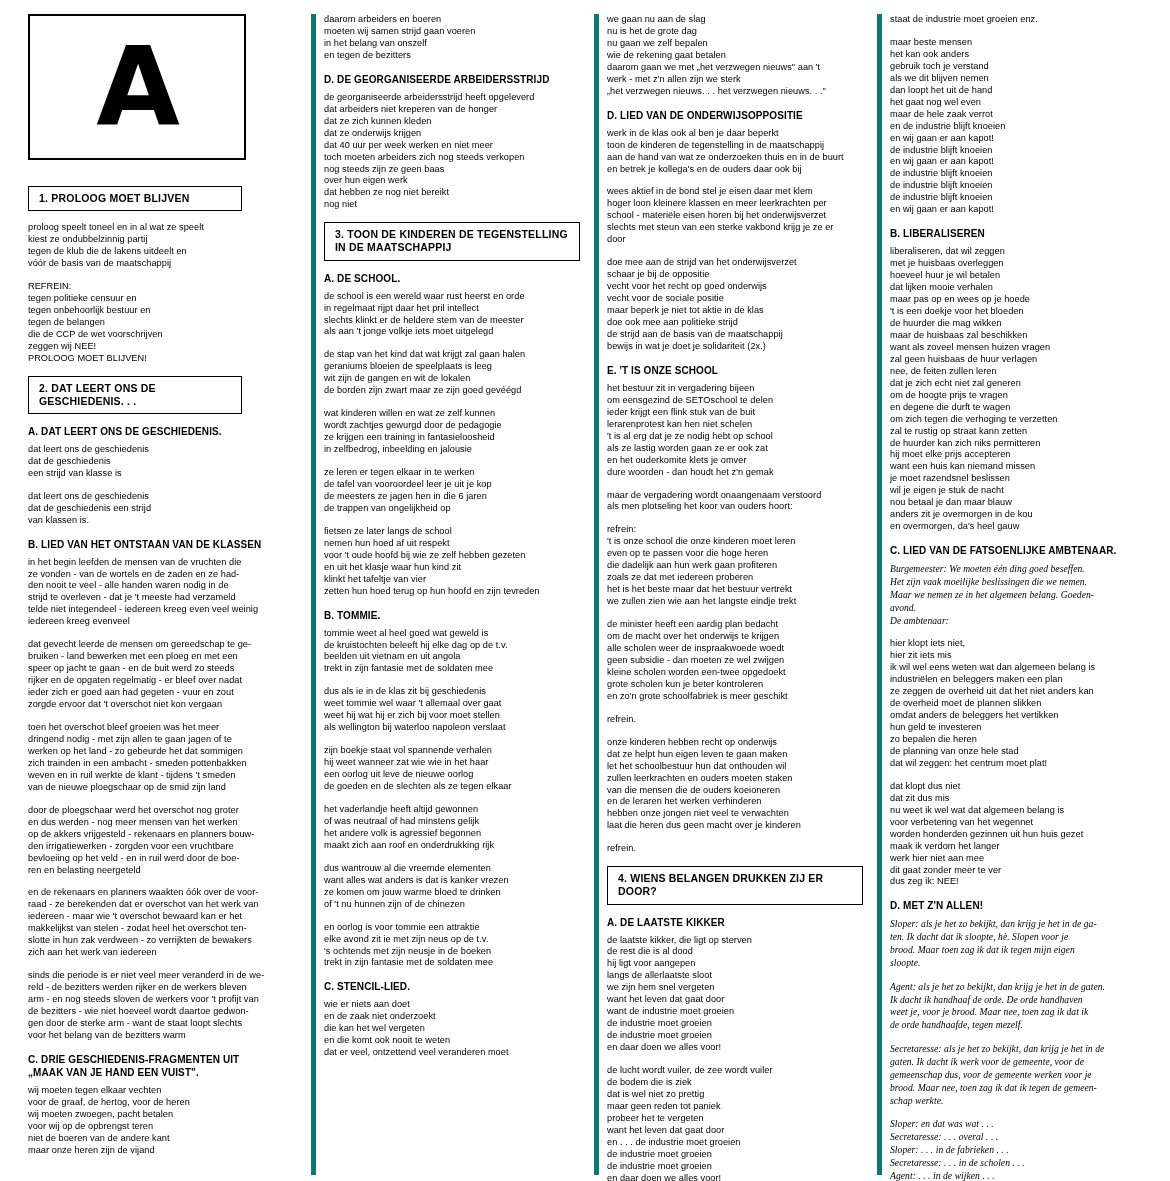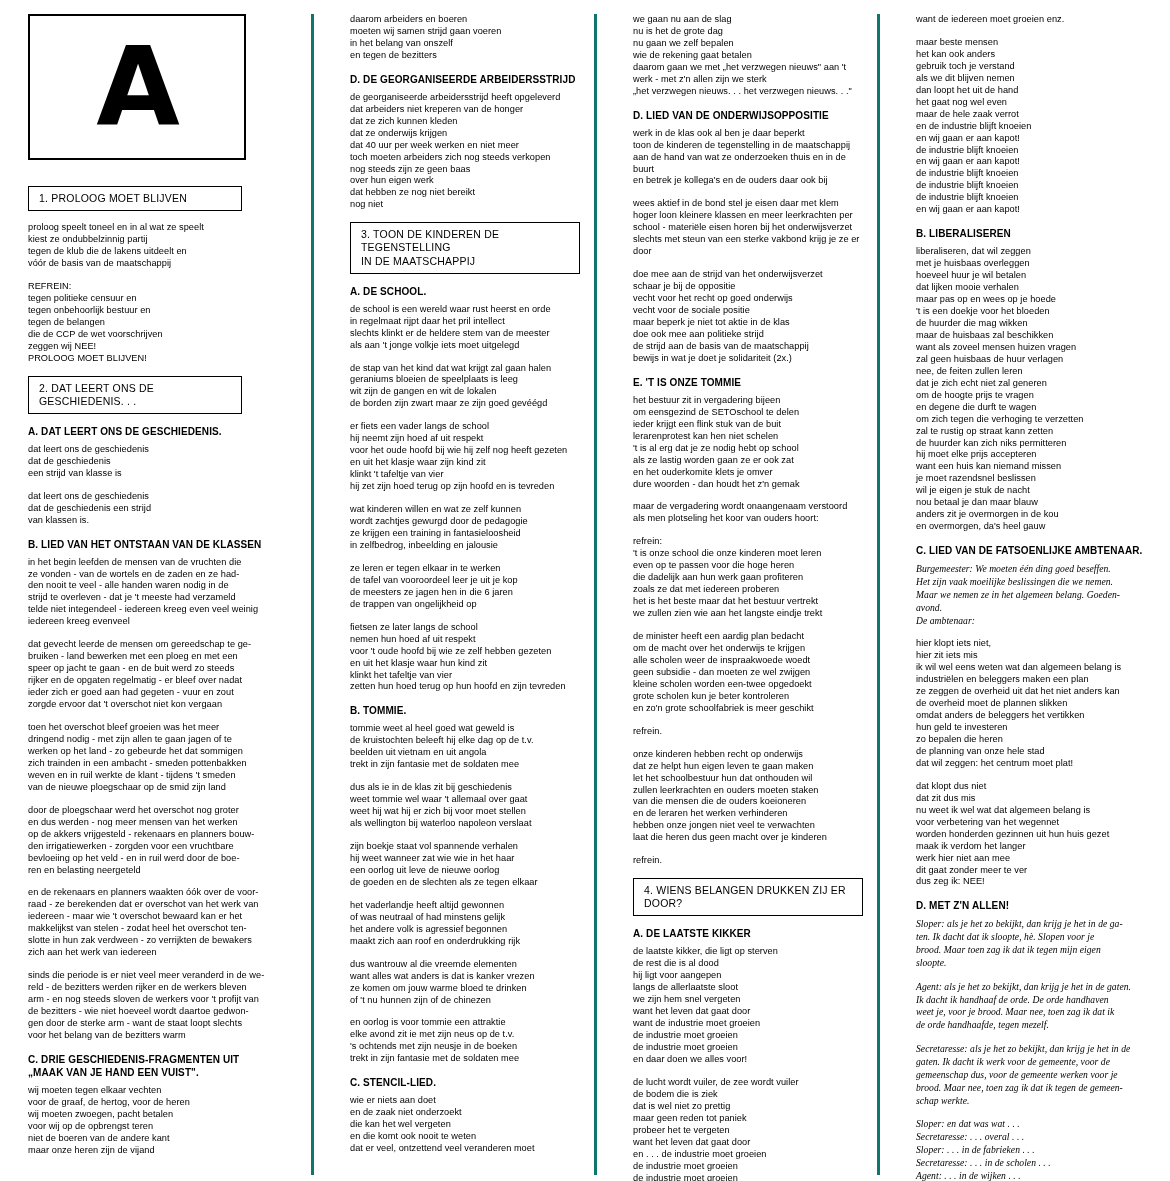--- a/index.html
+++ b/index.html
@@ -30,22 +30,22 @@
     box-sizing: border-box;
     padding: 14px 10px 6px 28px;
   }
   .col {
     width: 25%;
     box-sizing: border-box;
     padding-right: 22px;
     position: relative;
   }
   .col + .col {
-    border-left: 3px solid #0f766e;
-    padding-left: 36px;
+    border-left: 5px solid #0f766e;
+    padding-left: 8px;
     padding-right: 14px;
   }
   
   .logo-box {
     border: 2px solid #000;
     width: 214px;
     height: 142px;
     margin-bottom: 26px;
     position: relative;
     background: #fff;
@@ -59,21 +59,21 @@
     font-weight: bold;
     font-size: 108px;
     line-height: 1;
     letter-spacing: -2px;
   }
   
   .sec-box {
     border: 1px solid #000;
     padding: 5px 8px 5px 10px;
     margin: 0 12px 11px 0;
-    font-weight: normal;
+    font-weight: bold;
     font-size: 10.5px;
     line-height: 1.25;
     letter-spacing: 0.2px;
     width: 214px;
     box-sizing: border-box;
   }
   .sec-box.wide { width: 100%; }
   h3.sub {
     font-size: 10px;
     font-weight: bold;
@@ -193,26 +193,20 @@
      IN DE MAATSCHAPPIJ</div>
       <h3 class="sub">A. DE SCHOOL.</h3>
       <p class="body" style="white-space:pre-line">de school is een wereld waar rust heerst en orde
 in regelmaat rijpt daar het pril intellect
 slechts klinkt er de heldere stem van de meester
 als aan 't jonge volkje iets moet uitgelegd</p>
       <p class="body" style="white-space:pre-line">de stap van het kind dat wat krijgt zal gaan halen
 geraniums bloeien de speelplaats is leeg
 wit zijn de gangen en wit de lokalen
 de borden zijn zwart maar ze zijn goed gevéégd</p>
-      <p class="body" style="white-space:pre-line">er fiets een vader langs de school
-hij neemt zijn hoed af uit respekt
-voor het oude hoofd bij wie hij zelf nog heeft gezeten
-en uit het klasje waar zijn kind zit
-klinkt 't tafeltje van vier
-hij zet zijn hoed terug op zijn hoofd en is tevreden</p>
       <p class="body" style="white-space:pre-line">wat kinderen willen en wat ze zelf kunnen
 wordt zachtjes gewurgd door de pedagogie
 ze krijgen een training in fantasieloosheid
 in zelfbedrog, inbeelding en jalousie</p>
       <p class="body" style="white-space:pre-line">ze leren er tegen elkaar in te werken
 de tafel van vooroordeel leer je uit je kop
 de meesters ze jagen hen in die 6 jaren
 de trappen van ongelijkheid op</p>
       <p class="body" style="white-space:pre-line">fietsen ze later langs de school
 nemen hun hoed af uit respekt
@@ -273,21 +267,21 @@
 slechts met steun van een sterke vakbond krijg je ze er
 door</p>
       <p class="body" style="white-space:pre-line">doe mee aan de strijd van het onderwijsverzet
 schaar je bij de oppositie
 vecht voor het recht op goed onderwijs
 vecht voor de sociale positie
 maar beperk je niet tot aktie in de klas
 doe ook mee aan politieke strijd
 de strijd aan de basis van de maatschappij
 bewijs in wat je doet je solidariteit (2x.)</p>
-      <h3 class="sub">E. 'T IS ONZE TOMMIE</h3>
+      <h3 class="sub">E. 'T IS ONZE SCHOOL</h3>
       <p class="body" style="white-space:pre-line">het bestuur zit in vergadering bijeen
 om eensgezind de SETOschool te delen
 ieder krijgt een flink stuk van de buit
 lerarenprotest kan hen niet schelen
 't is al erg dat je ze nodig hebt op school
 als ze lastig worden gaan ze er ook zat
 en het ouderkomite klets je omver
 dure woorden - dan houdt het z'n gemak</p>
       <p class="body" style="white-space:pre-line">maar de vergadering wordt onaangenaam verstoord
 als men plotseling het koor van ouders hoort:</p>
@@ -334,21 +328,21 @@
 probeer het te vergeten
 want het leven dat gaat door
 en . . . de industrie moet groeien
 de industrie moet groeien
 de industrie moet groeien
 en daar doen we alles voor!</p>
 
     </div>
 
     <div class="col">
-      <p class="body" style="white-space:pre-line">want de iedereen moet groeien enz.</p>
+      <p class="body" style="white-space:pre-line">staat de industrie moet groeien enz.</p>
       <p class="body" style="white-space:pre-line">maar beste mensen
 het kan ook anders
 gebruik toch je verstand
 als we dit blijven nemen
 dan loopt het uit de hand
 het gaat nog wel even
 maar de hele zaak verrot
 en de industrie blijft knoeien
 en wij gaan er aan kapot!
 de industrie blijft knoeien

